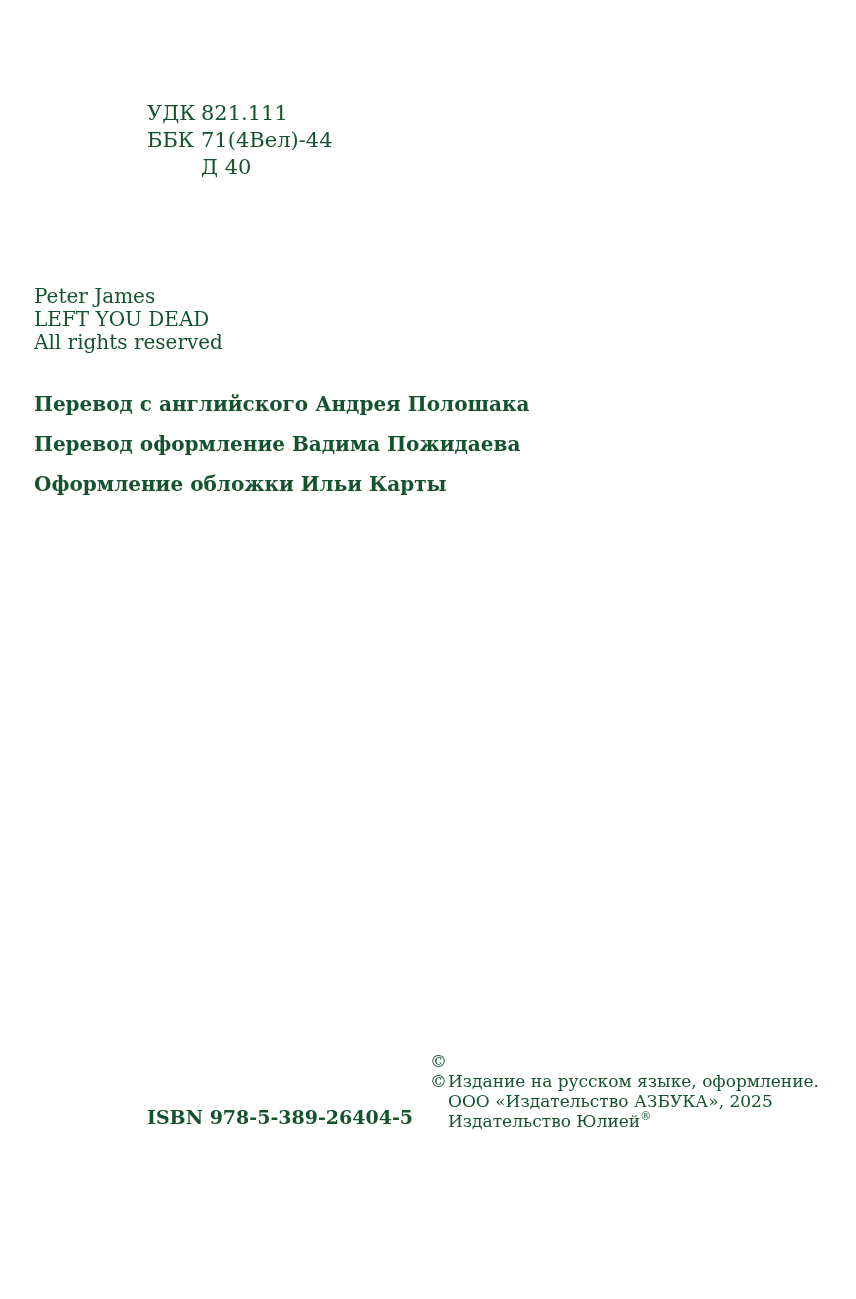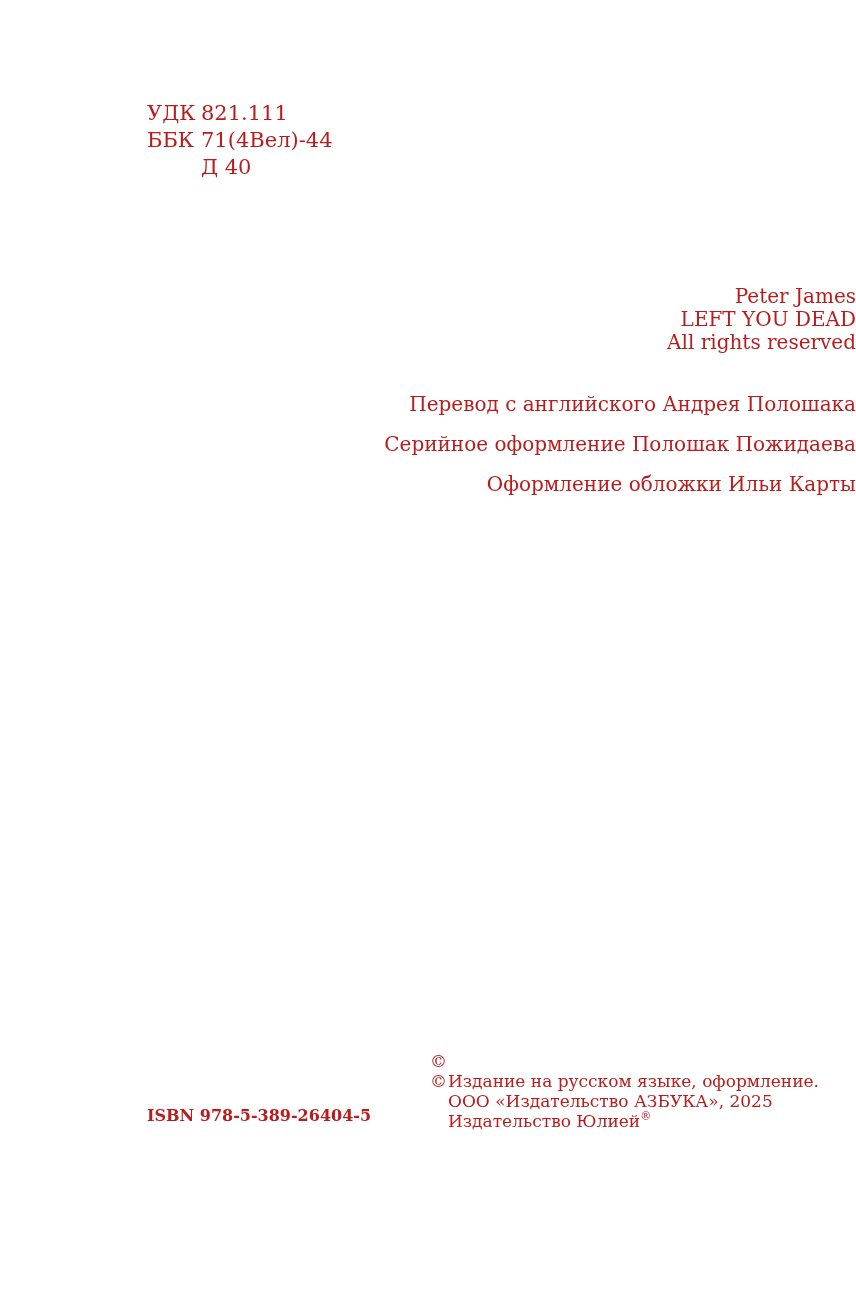--- a/index.html
+++ b/index.html
@@ -5,21 +5,21 @@
   html, body {
     margin: 0;
     padding: 0;
     background: #ffffff;
   }
   .page {
     position: relative;
     width: 856px;
     height: 1299px;
     background: #ffffff;
-    color: #b91c1c;
+    color: #14532d;
     font-family: "DejaVu Serif", "Liberation Serif", serif;
     overflow: hidden;
   }
 
   
   .catalog-block {
     position: absolute;
     left: 147px;
     top: 100px;
     display: grid;
@@ -27,32 +27,32 @@
     font-size: 21px;
     line-height: 27px;
     white-space: nowrap;
   }
 
   
   .center-col {
     position: absolute;
     left: 34px;
     width: 822px;
-    text-align: right;
+    text-align: left;
   }
   .title-block { top: 285px; font-size: 20px; line-height: 23px; }
-  .credits-block { top: 384px; font-size: 20px; }
+  .credits-block { top: 384px; font-size: 20px; font-weight: bold; }
   .credit-line { line-height: 40px; }
 
   
   .isbn {
     position: absolute;
     left: 147px;
     top: 1106px;
-    font-size: 16px;
+    font-size: 19px;
     font-weight: bold;
     white-space: nowrap;
   }
   .imprint-block {
     position: absolute;
     left: 430px;
     top: 1051px;
     font-size: 17px;
     line-height: 20px;
   }
@@ -85,21 +85,21 @@
   </div>
 
   <div class="center-col title-block">
     <div>Peter James</div>
     <div>LEFT YOU DEAD</div>
     <div>All rights reserved</div>
   </div>
 
   <div class="center-col credits-block">
     <div class="credit-line">Перевод с английского Андрея Полошака</div>
-    <div class="credit-line">Серийное оформление Полошак Пожидаева</div>
+    <div class="credit-line">Перевод оформление Вадима Пожидаева</div>
     <div class="credit-line">Оформление обложки Ильи Карты</div>
   </div>
 
   <div class="isbn">ISBN 978-5-389-26404-5</div>
 
   <div class="imprint-block">
     <div class="imprint-row">
       <span class="copy-cell">©</span>
     </div>
     <div class="imprint-row">

